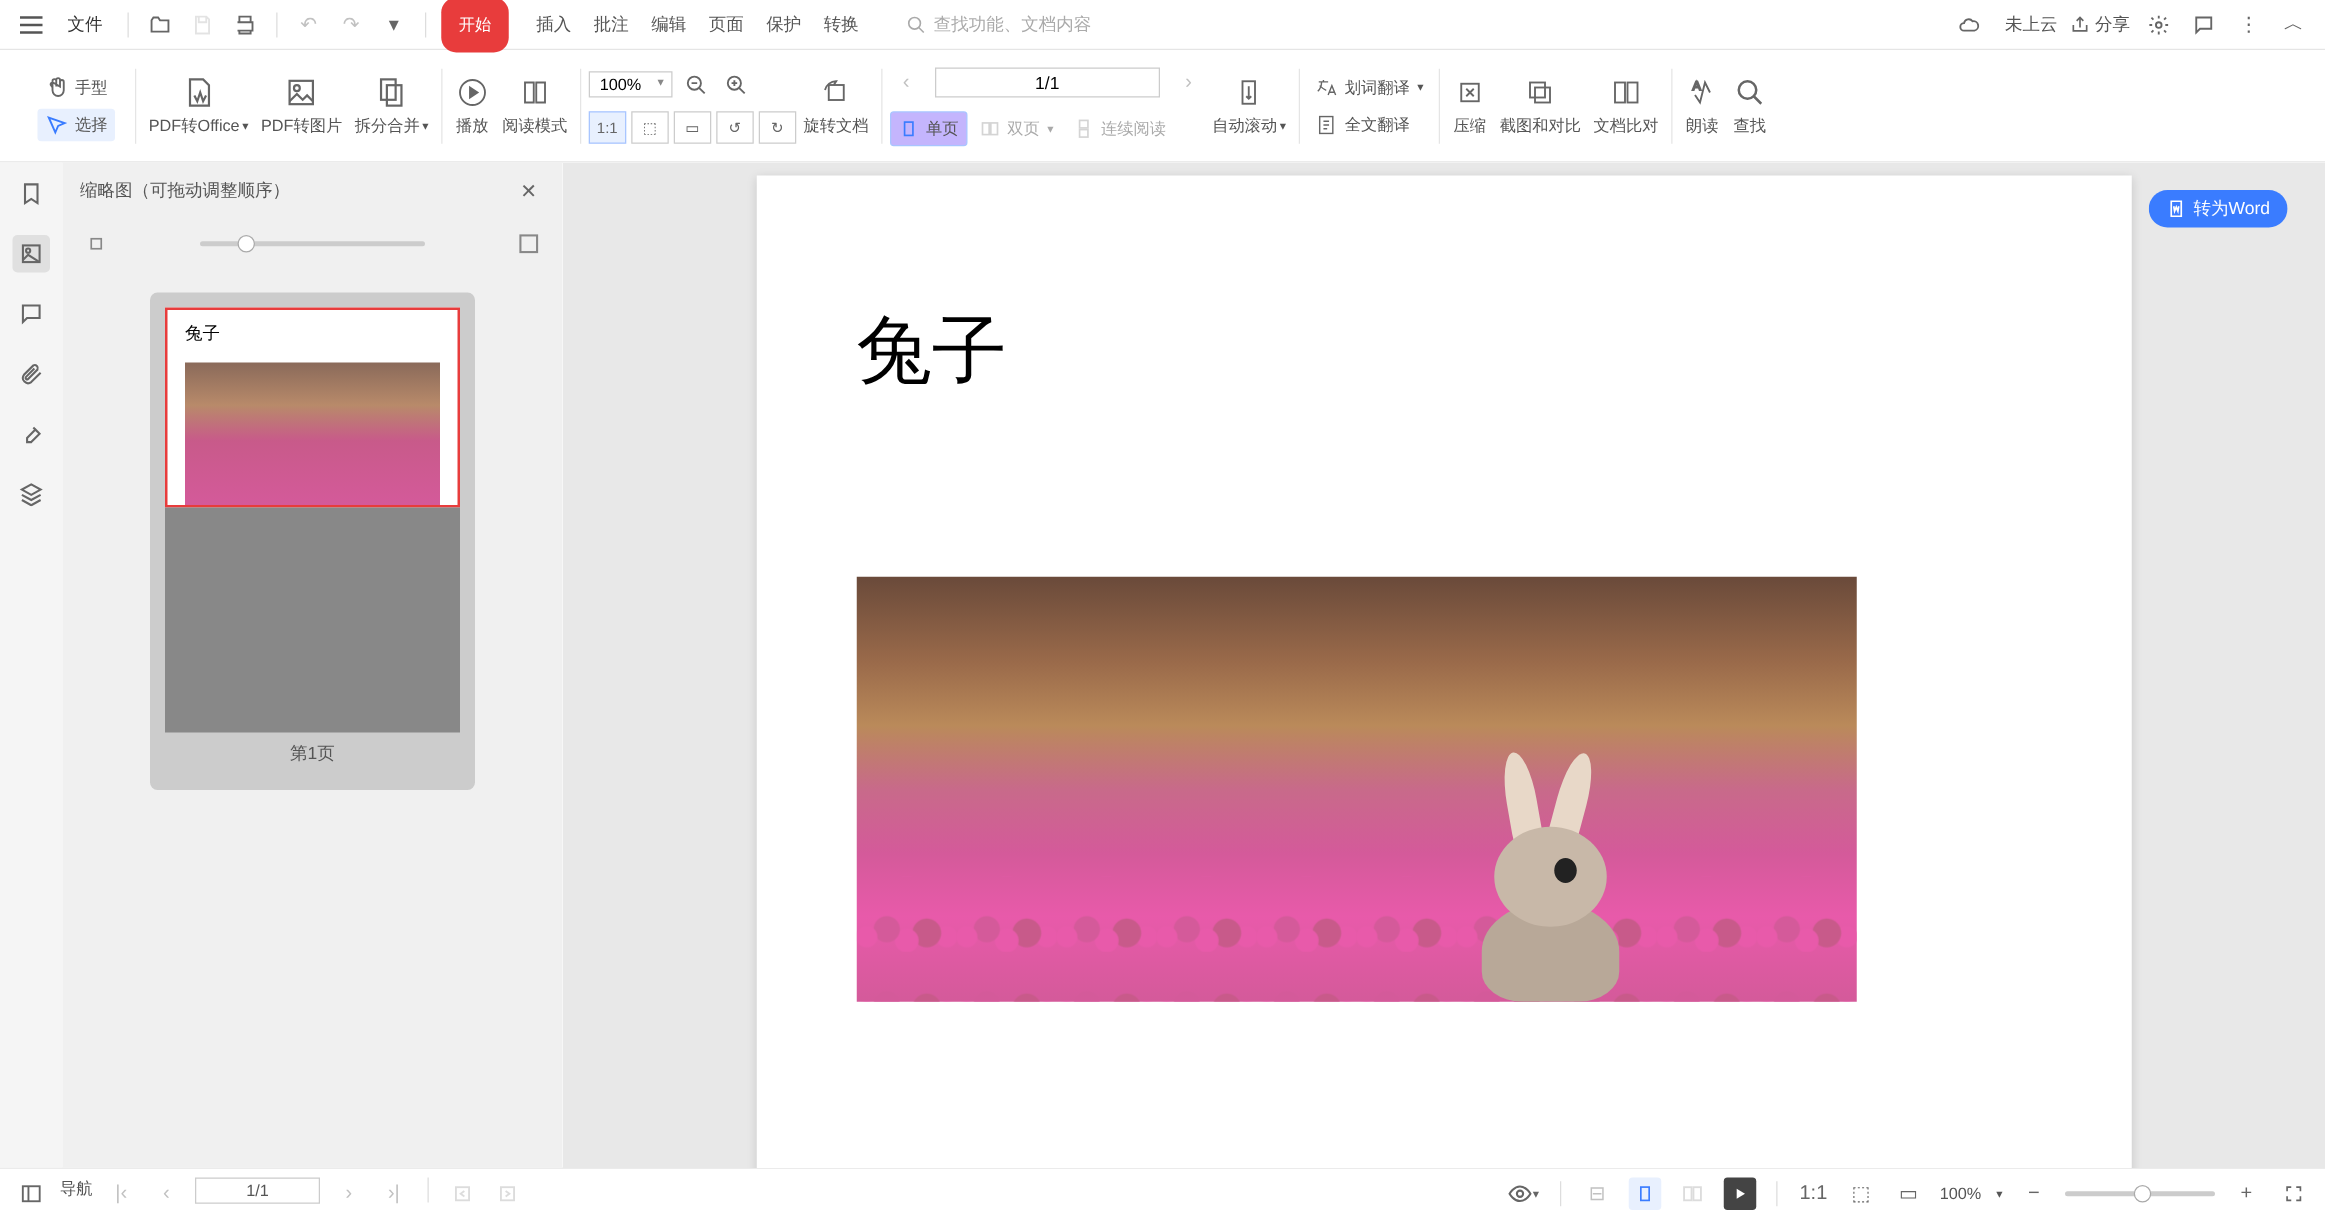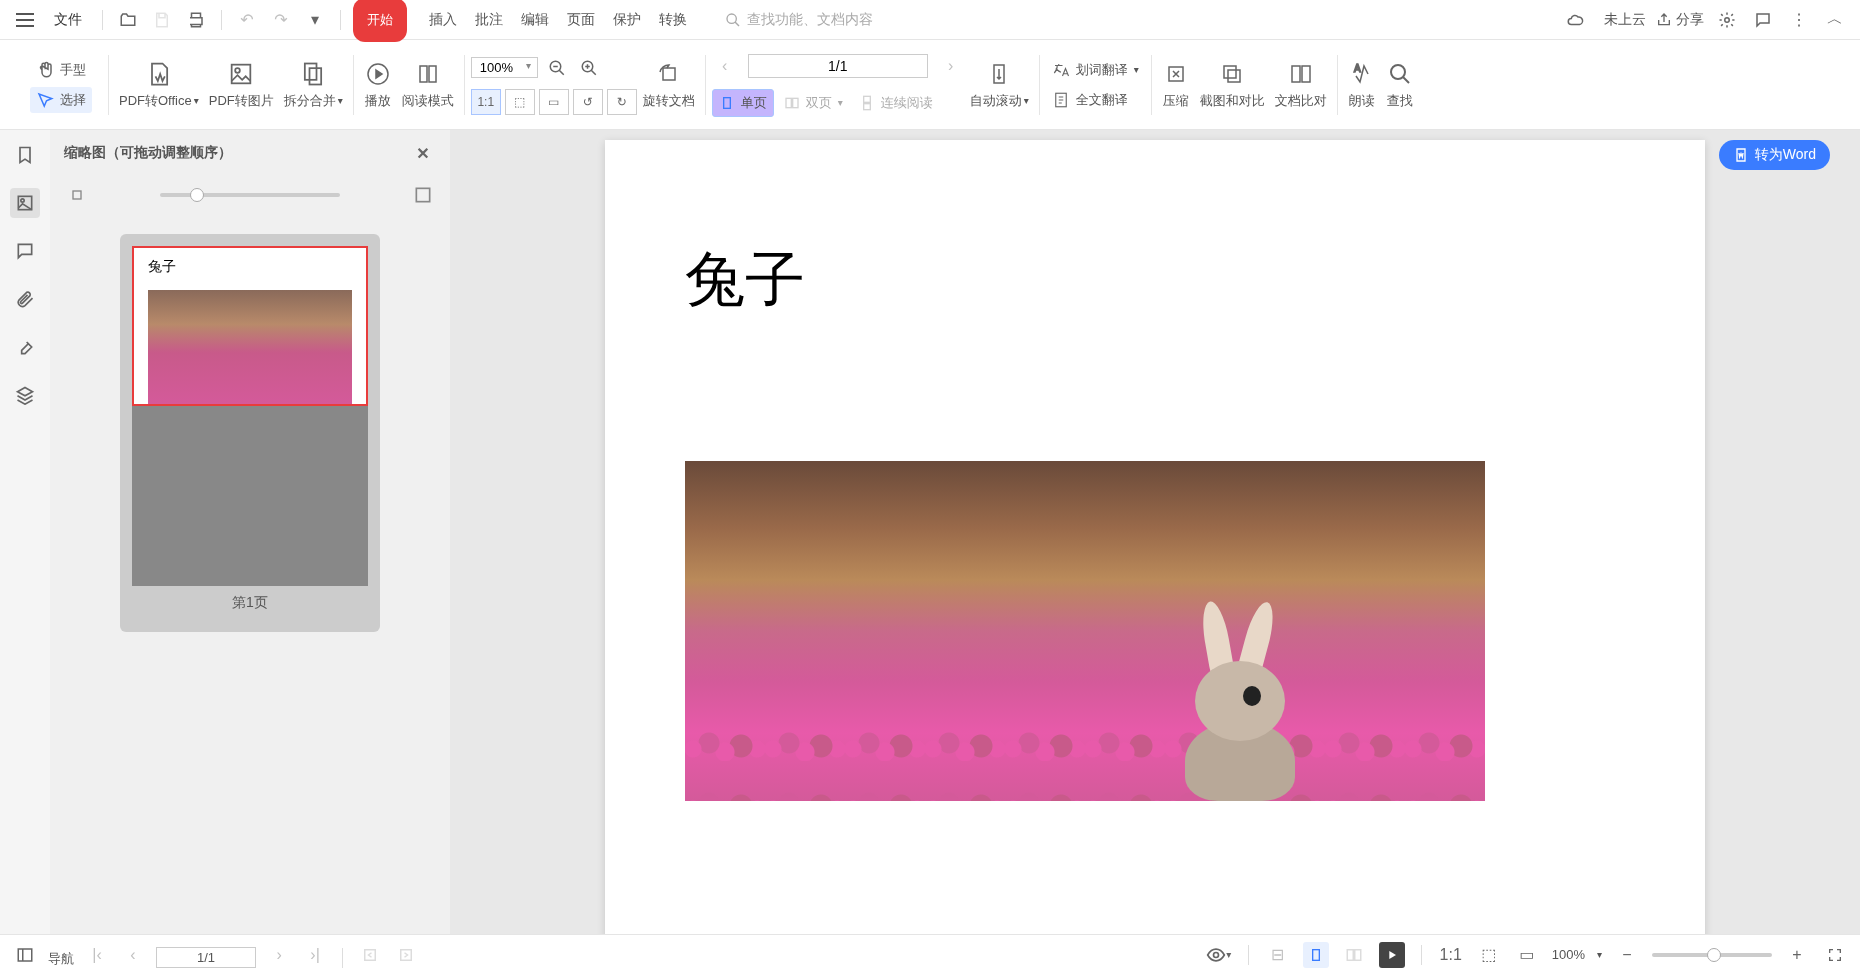--- a/index.html
+++ b/index.html
@@ -30,21 +30,21 @@
 .page-input { border: 1px solid #ccc; width: 180px; text-align: center; font-size: 14px; padding: 3px 0;}
 .sm-square { width: 30px; height: 26px; border: 1px solid #ccc; display: flex; align-items: center; justify-content: center; font-size: 12px; color: #666;}
 .sm-square.active { background: #e8f0fe; border-color: #a8c5ff;}
 
 .workspace { display: flex; height: calc(100% - 40px - 90px - 40px); }
 .left-rail { width: 50px; background: #f5f5f5; display: flex; flex-direction: column; align-items: center; padding-top: 10px; gap: 18px;}
 .rail-icon { width: 30px; height: 30px; display: flex; align-items: center; justify-content: center; color: #666; cursor: pointer; border-radius: 4px;}
 .rail-icon.active { background: #e0e0e0; }
 
 .thumb-panel { width: 400px; background: #f0f0f0; display: flex; flex-direction: column; }
-.thumb-header { display: flex; align-items: center; justify-content: space-between; padding: 10px 14px; font-size: 14px; color: #555; font-weight: bold;}
+.thumb-header { display: flex; align-items: center; justify-content: space-between; padding: 10px 14px; font-size: 14px; color: #555;}
 .thumb-controls { display: flex; align-items: center; justify-content: space-between; padding: 6px 14px;}
 .slider { width: 180px; height: 4px; background: #ccc; position: relative; border-radius: 2px;}
 .slider-thumb { position: absolute; width: 14px; height: 14px; border-radius: 50%; background: #fff; border: 1px solid #aaa; top: -5px; left: 30px;}
 .thumb-list { flex: 1; padding: 20px; overflow: auto;}
 .thumb-card { background: #ccc; border-radius: 6px; padding: 12px; width: 260px; margin: 0 auto;}
 .thumb-page { background: #fff; border: 2px solid #e83c3c; height: 160px; display: flex; flex-direction: column; overflow: hidden;}
 .thumb-title { font-size: 14px; padding: 10px 14px 4px; font-family: serif;}
 .thumb-img { flex: 1; background: linear-gradient(to bottom, #8a6a5a 0%, #b88a6a 30%, #c85a8a 55%, #d45a9a 100%); margin: 10px 14px 0;}
 .thumb-gray { background: #888; height: 180px;}
 .thumb-label { text-align: center; padding: 8px; font-size: 14px; color: #555;}
@@ -54,24 +54,24 @@
 .doc-title { font-size: 60px; font-family: "SimSun", serif;}
 .doc-image { margin-top: 140px; width: 800px; height: 340px; background: linear-gradient(to bottom, #6a4a3a 0%, #9a6a4a 20%, #ba8a5a 35%, #c86a8a 50%, #d45a9a 65%, #e85aaa 80%, #d45a9a 100%); position: relative; overflow: hidden;}
 .rabbit { position: absolute; right: 160px; bottom: 20px; width: 160px; height: 180px;}
 .rabbit-ear1 { position: absolute; width: 24px; height: 80px; background: #e8d8c8; border-radius: 50% 50% 20% 20%; top: 0; left: 40px; transform: rotate(-10deg);}
 .rabbit-ear2 { position: absolute; width: 24px; height: 80px; background: #e8d8c8; border-radius: 50% 50% 20% 20%; top: 0; left: 80px; transform: rotate(15deg);}
 .rabbit-head { position: absolute; width: 90px; height: 80px; background: #c8b8a8; border-radius: 50%; top: 60px; left: 30px;}
 .rabbit-eye { position: absolute; width: 18px; height: 20px; background: #222; border-radius: 50%; top: 85px; left: 78px;}
 .rabbit-body { position: absolute; width: 110px; height: 80px; background: #b8a898; border-radius: 50% 50% 30% 30%; top: 120px; left: 20px;}
 .flowers { position: absolute; bottom: 0; left: 0; right: 0; height: 100px; background: radial-gradient(circle at 10% 80%, #e85aaa 8px, transparent 9px), radial-gradient(circle at 30% 70%, #d45a9a 10px, transparent 11px), radial-gradient(circle at 50% 85%, #e85aaa 9px, transparent 10px), radial-gradient(circle at 70% 75%, #c85a8a 11px, transparent 12px), radial-gradient(circle at 90% 80%, #e85aaa 8px, transparent 9px); background-size: 80px 60px;}
 
-.word-badge { position: absolute; top: 140px; right: 30px; background: #3a7cff; color: #fff; padding: 6px 14px; border-radius: 16px; font-size: 14px; display: flex; align-items: center; gap: 6px;}
+.word-badge { position: absolute; top: 152px; right: 30px; background: #3a7cff; color: #fff; padding: 6px 14px; border-radius: 16px; font-size: 14px; display: flex; align-items: center; gap: 6px;}
 
 .statusbar { height: 40px; border-top: 1px solid #e5e5e5; display: flex; align-items: center; padding: 0 12px; gap: 10px; font-size: 13px; color: #555; background: #fff;}
-.status-left { display: flex; align-items: flex-end; gap: 10px;}
+.status-left { display: flex; align-items: flex-start; gap: 10px;}
 .status-right { margin-left: auto; display: flex; align-items: center; gap: 12px;}
 .page-box { border: 1px solid #ccc; padding: 2px 40px; font-size: 13px;}
 svg { display: block; }
 </style>
 </head>
 <body>
 
 <div class="menubar">
   <div class="menu-left">
     <div class="icon-btn">

